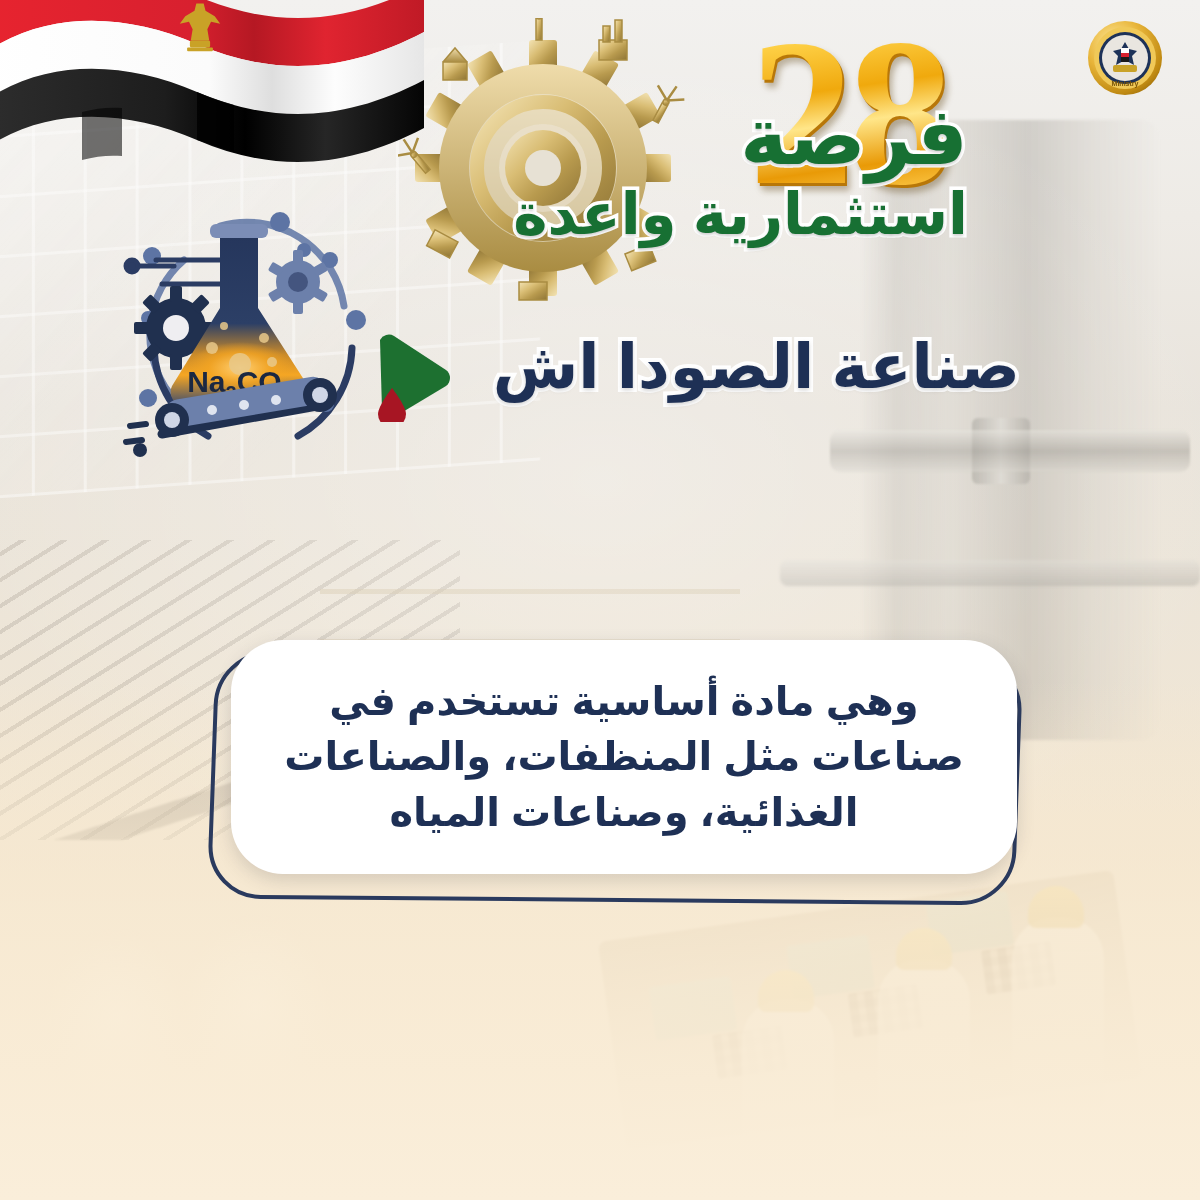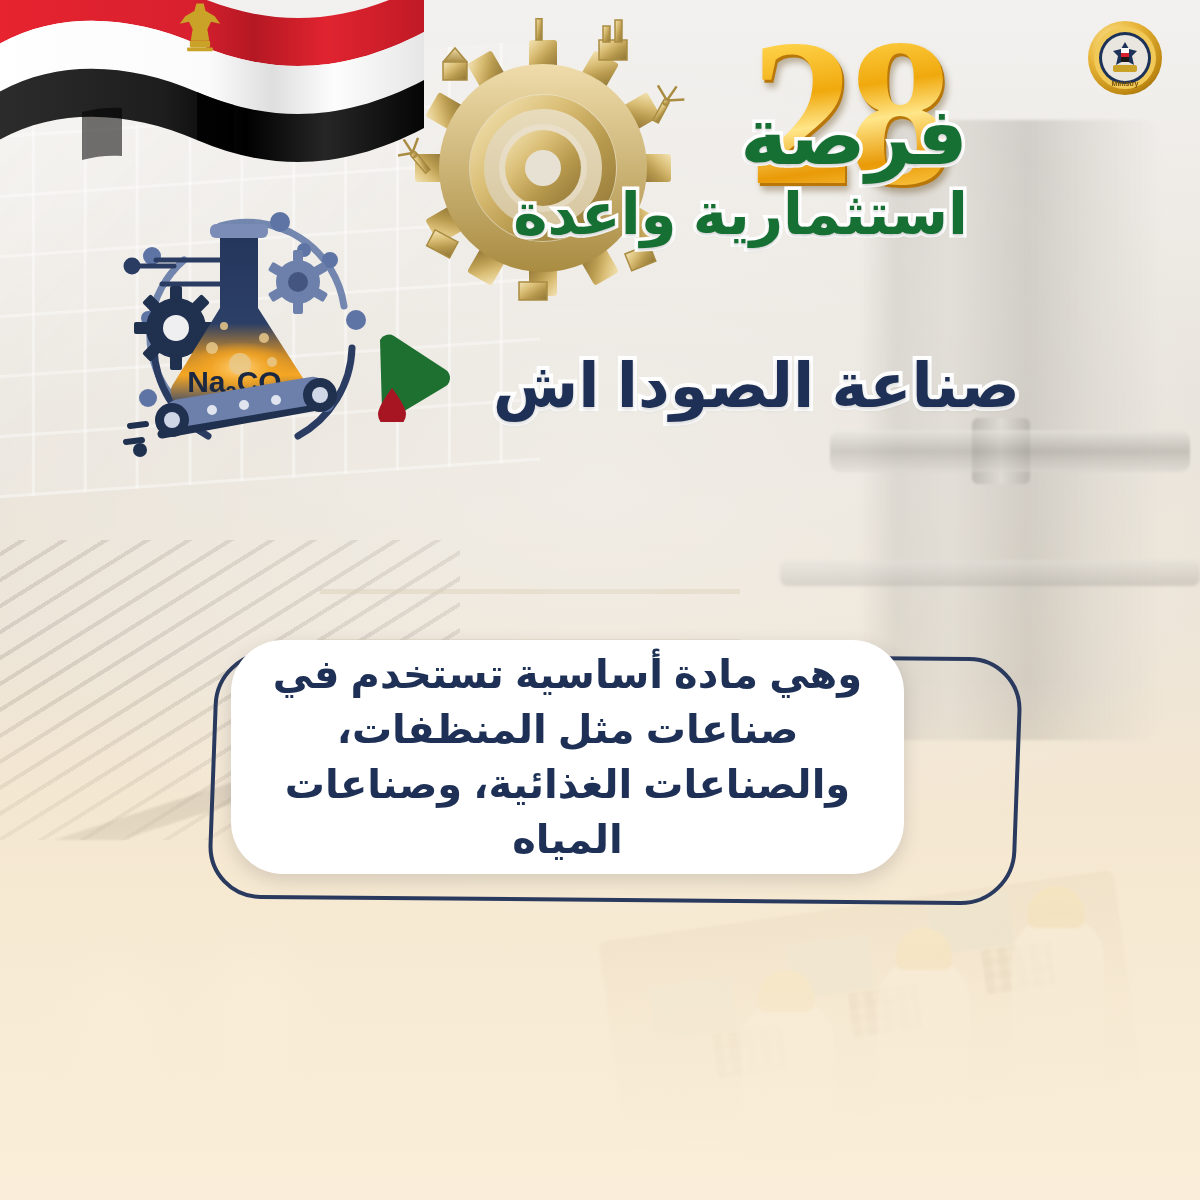--- a/index.html
+++ b/index.html
@@ -170,21 +170,21 @@
   .headline .l1{display:block;font-size:80px;}
   .headline .l2{display:block;font-size:58px;margin-top:6px;}
 
   
   .chem-logo{position:absolute;left:112px;top:198px;width:284px;height:268px;}
   .chem-logo svg{display:block;width:100%;height:100%;}
 
   
   .title-row{
     position:absolute;right:180px;top:330px;
-    display:flex;align-items:flex-end;gap:35px;direction:rtl;
+    display:flex;align-items:flex-start;gap:35px;direction:rtl;
   }
   .title-text{
     font-size:62px;font-weight:bold;color:#1e3055;
     -webkit-text-stroke:8px #ffffff;paint-order:stroke fill;
     text-shadow:0 2px 4px rgba(140,140,140,.38);
     white-space:nowrap;
   }
   .play-tri{width:96px;height:92px;flex:0 0 auto;}
   .play-tri svg{display:block;width:100%;height:100%;}
 
@@ -199,21 +199,21 @@
   }
 
   
   .card-wrap{position:absolute;left:205px;top:636px;width:820px;height:262px;}
   .card-outline{
     position:absolute;left:6px;top:18px;width:800px;height:240px;
     border:4px solid #2a3a5e;border-radius:54px;
     transform:skewX(-1.6deg) rotate(.5deg);
   }
   .card-body{
-    position:absolute;left:26px;top:4px;width:673px;height:234px;
+    position:absolute;left:26px;top:4px;width:786px;height:234px;
     background:#ffffff;border-radius:52px;
     box-shadow:0 6px 18px rgba(60,60,70,.18);
     display:flex;align-items:center;justify-content:center;
   }
   .card-text{
     direction:rtl;text-align:center;
     font-size:40px;font-weight:bold;line-height:1.38;
     color:#1e3055;padding:0 40px;
   }
 </style>

